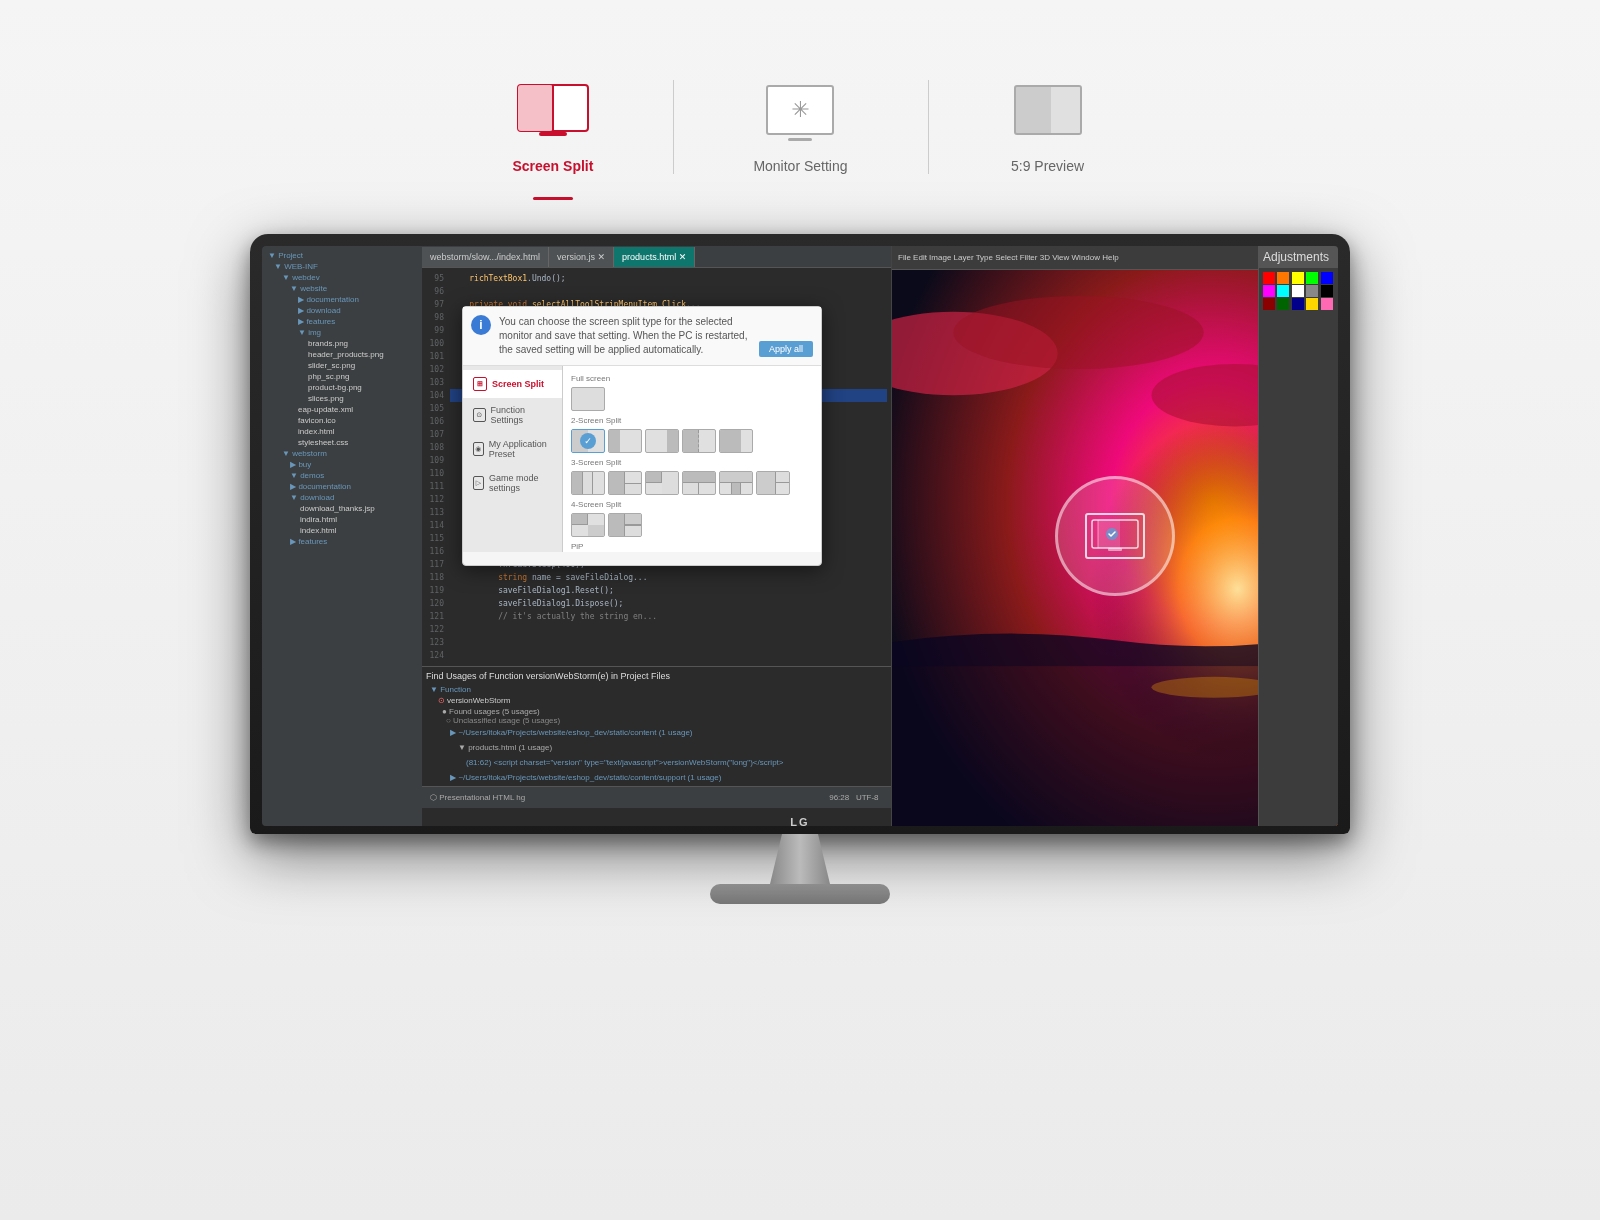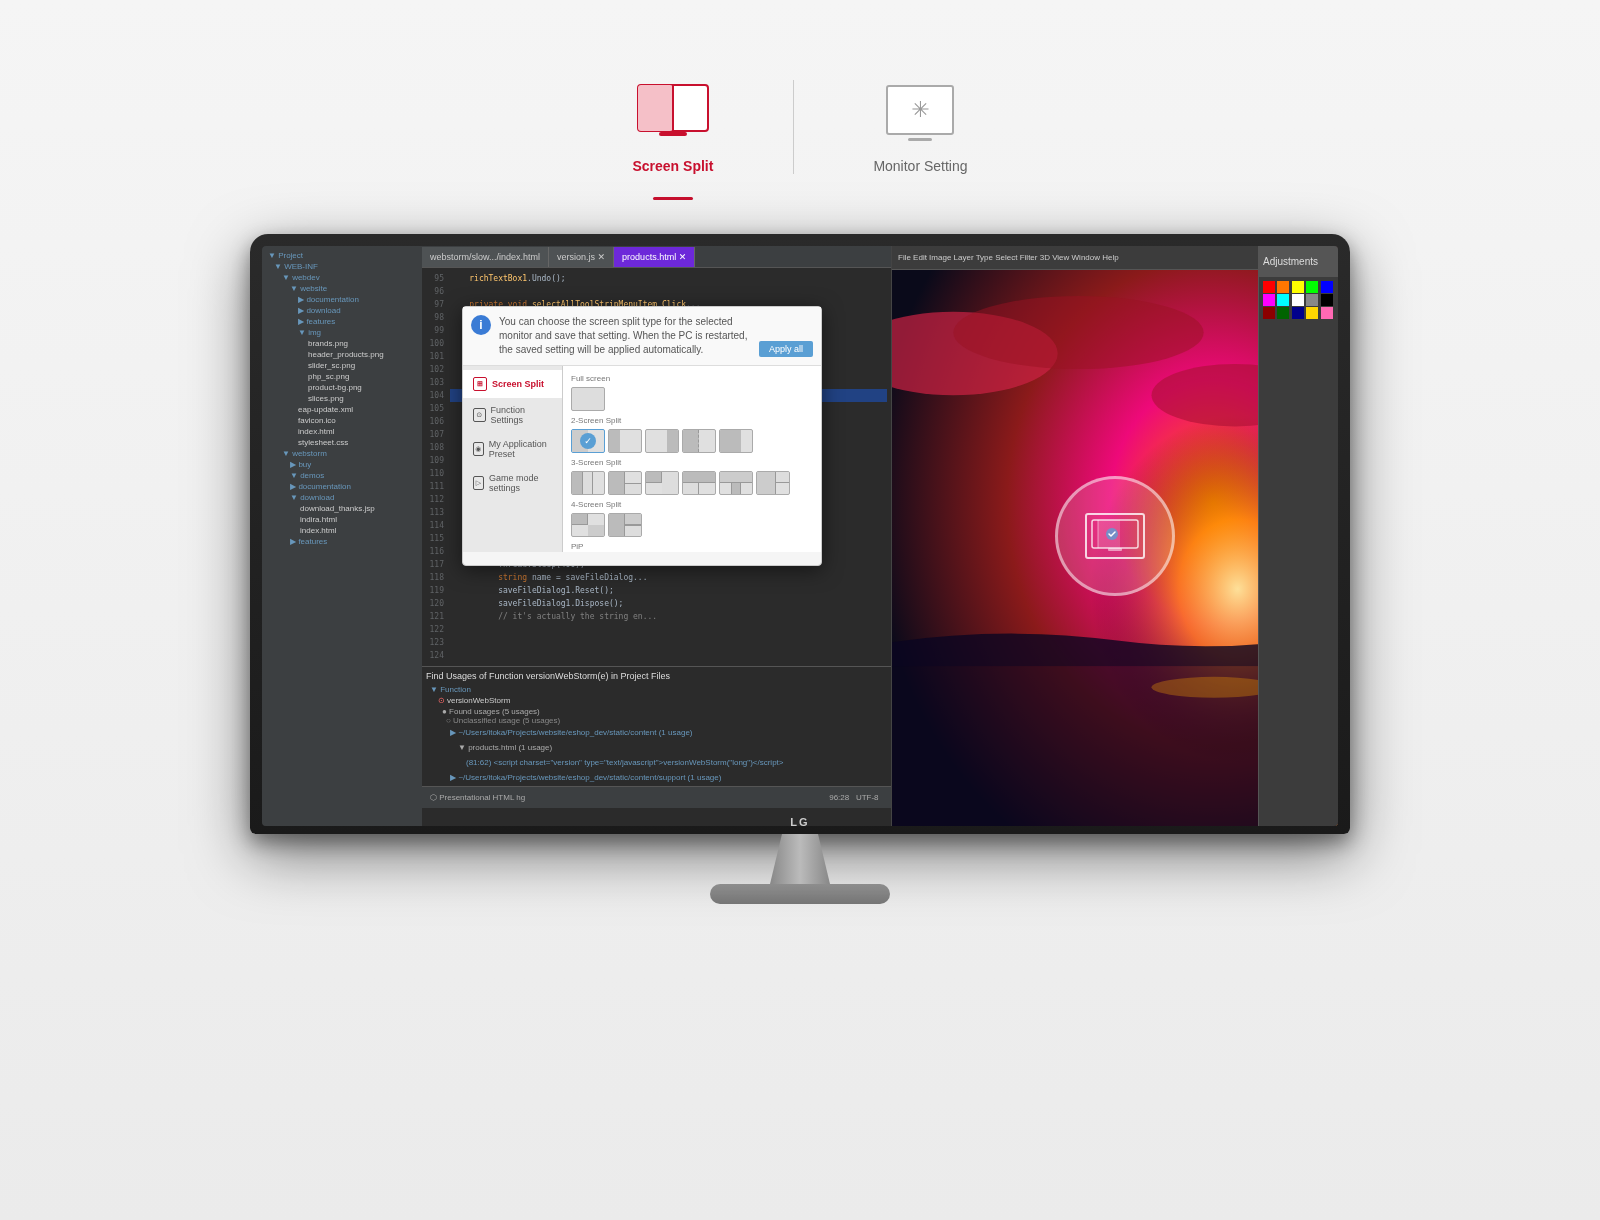--- a/index.html
+++ b/index.html
@@ -264,21 +264,21 @@
       background: #4e5254;
       color: #ccc;
       font-size: 9px;
       display: flex;
       align-items: center;
       border-right: 1px solid #666;
       cursor: pointer;
     }
 
     .code-tab.active {
-      background: #6d28d9;
+      background: #0f766e;
       color: #fff;
     }
 
     .code-lines {
       display: flex;
       padding: 4px 0;
     }
 
     .line-numbers {
       width: 28px;
@@ -332,26 +332,26 @@
       top: 0;
       width: 80px;
       height: 100%;
       background: #3c3c3c;
       border-left: 1px solid #555;
       display: flex;
       flex-direction: column;
     }
 
     .photo-tools-header {
-      height: 31px;
+      height: 22px;
       background: #555;
       display: flex;
       align-items: center;
       padding: 0 4px;
-      font-size: 10px;
+      font-size: 12px;
       color: #ddd;
     }
 
     .color-swatches {
       padding: 4px;
       display: grid;
       grid-template-columns: repeat(5, 1fr);
       gap: 1px;
     }
 
@@ -649,20 +649,27 @@
 
     <div class="tab-item">
       <div class="tab-icon-wrapper">
         <div class="monitor-setting-icon">
           <span class="asterisk-symbol">✳</span>
         </div>
       </div>
       <span class="tab-label">Monitor Setting</span>
     </div>
 
+    <div class="tab-item">
+      <div class="tab-icon-wrapper">
+        <div class="preview-icon">
+        </div>
+      </div>
+      <span class="tab-label">5:9 Preview</span>
+    </div>
 
   </div>
 
   <div class="monitor-section">
     <div class="monitor-outer">
       <div class="monitor-bezel">
         <div class="monitor-screen">
 
           <div class="ide-panel">
 

